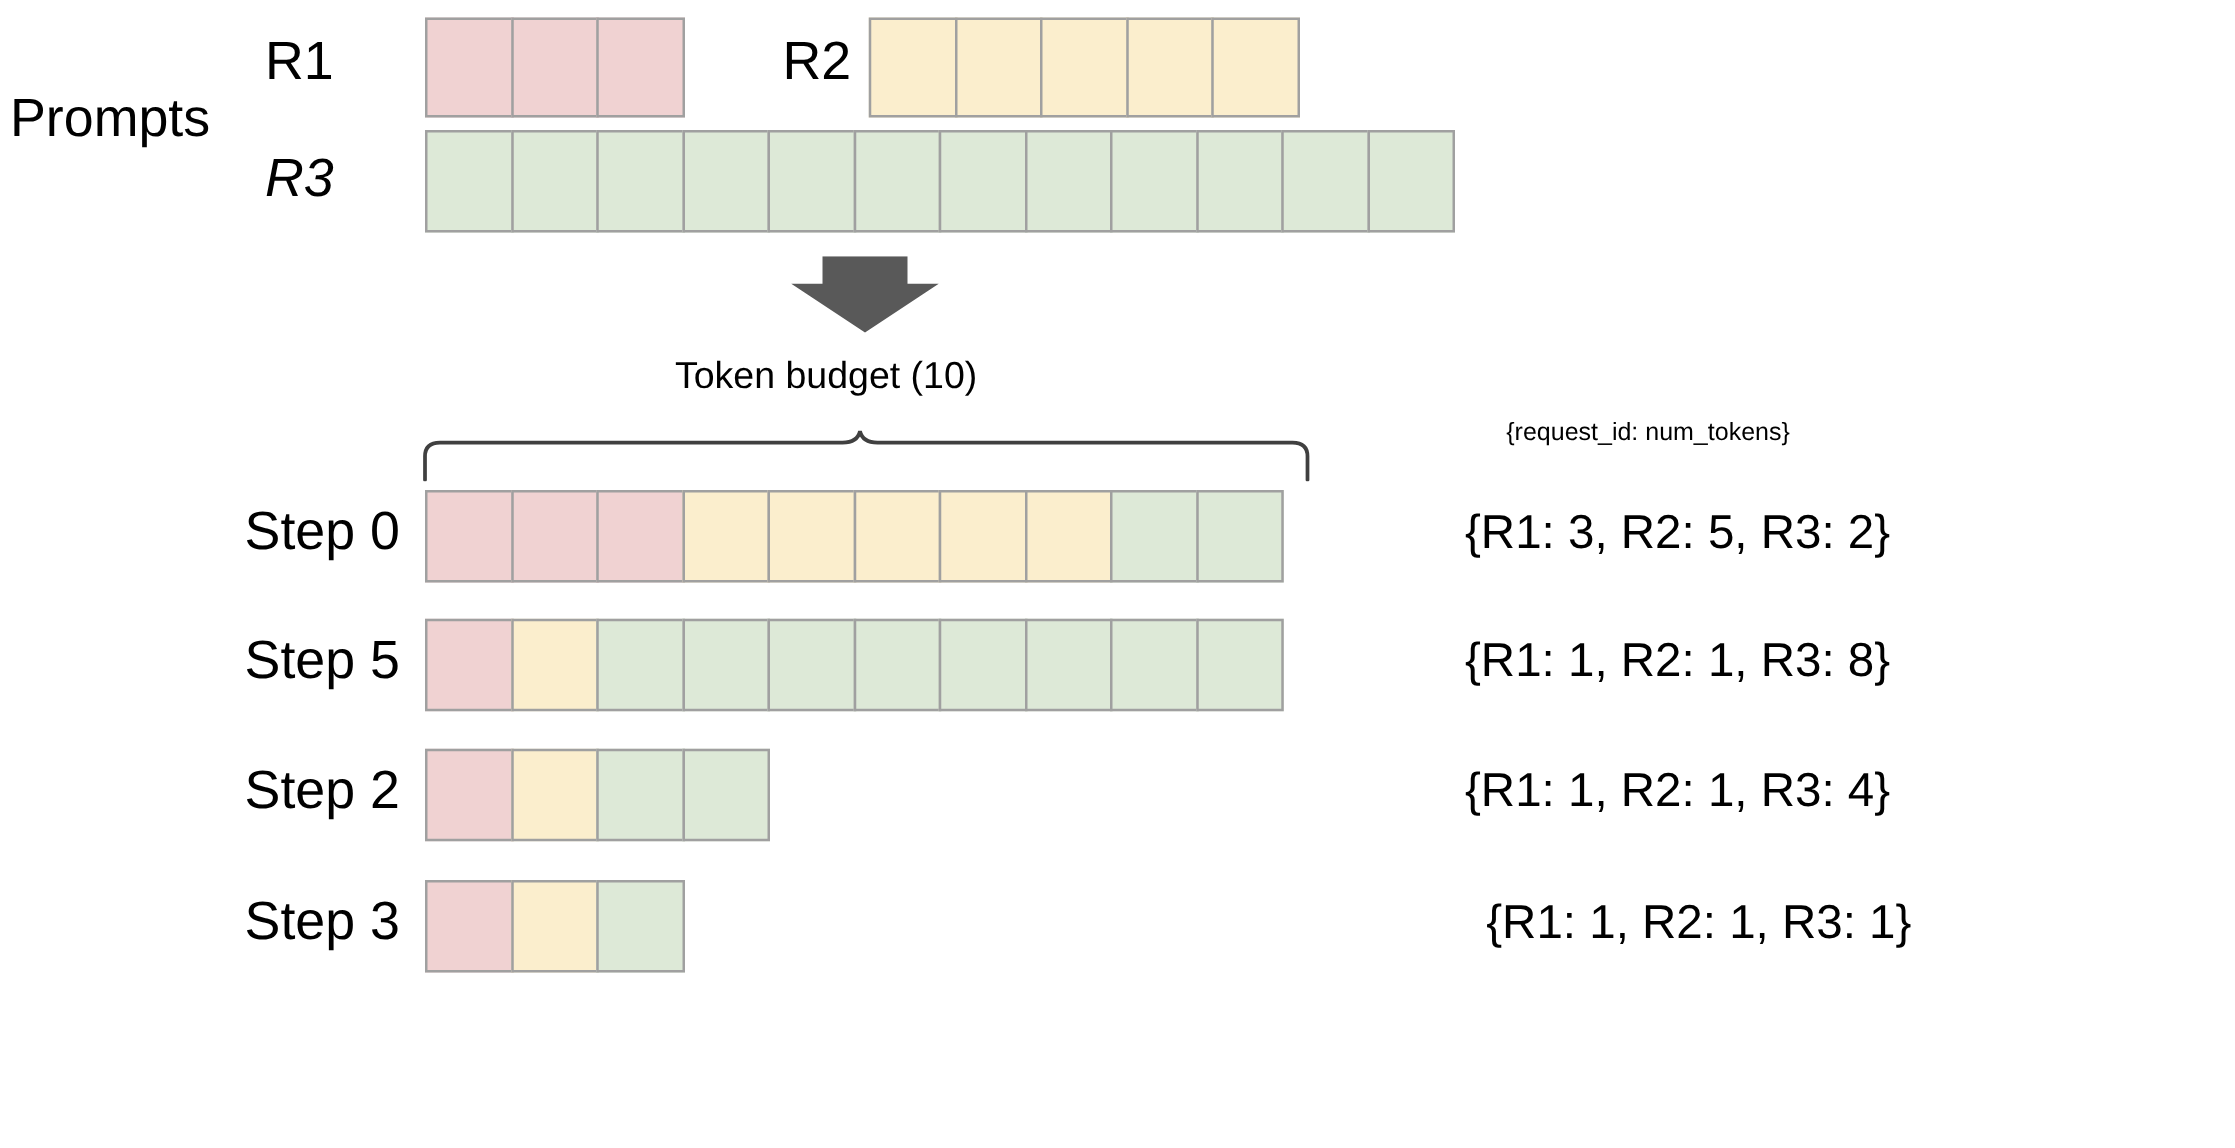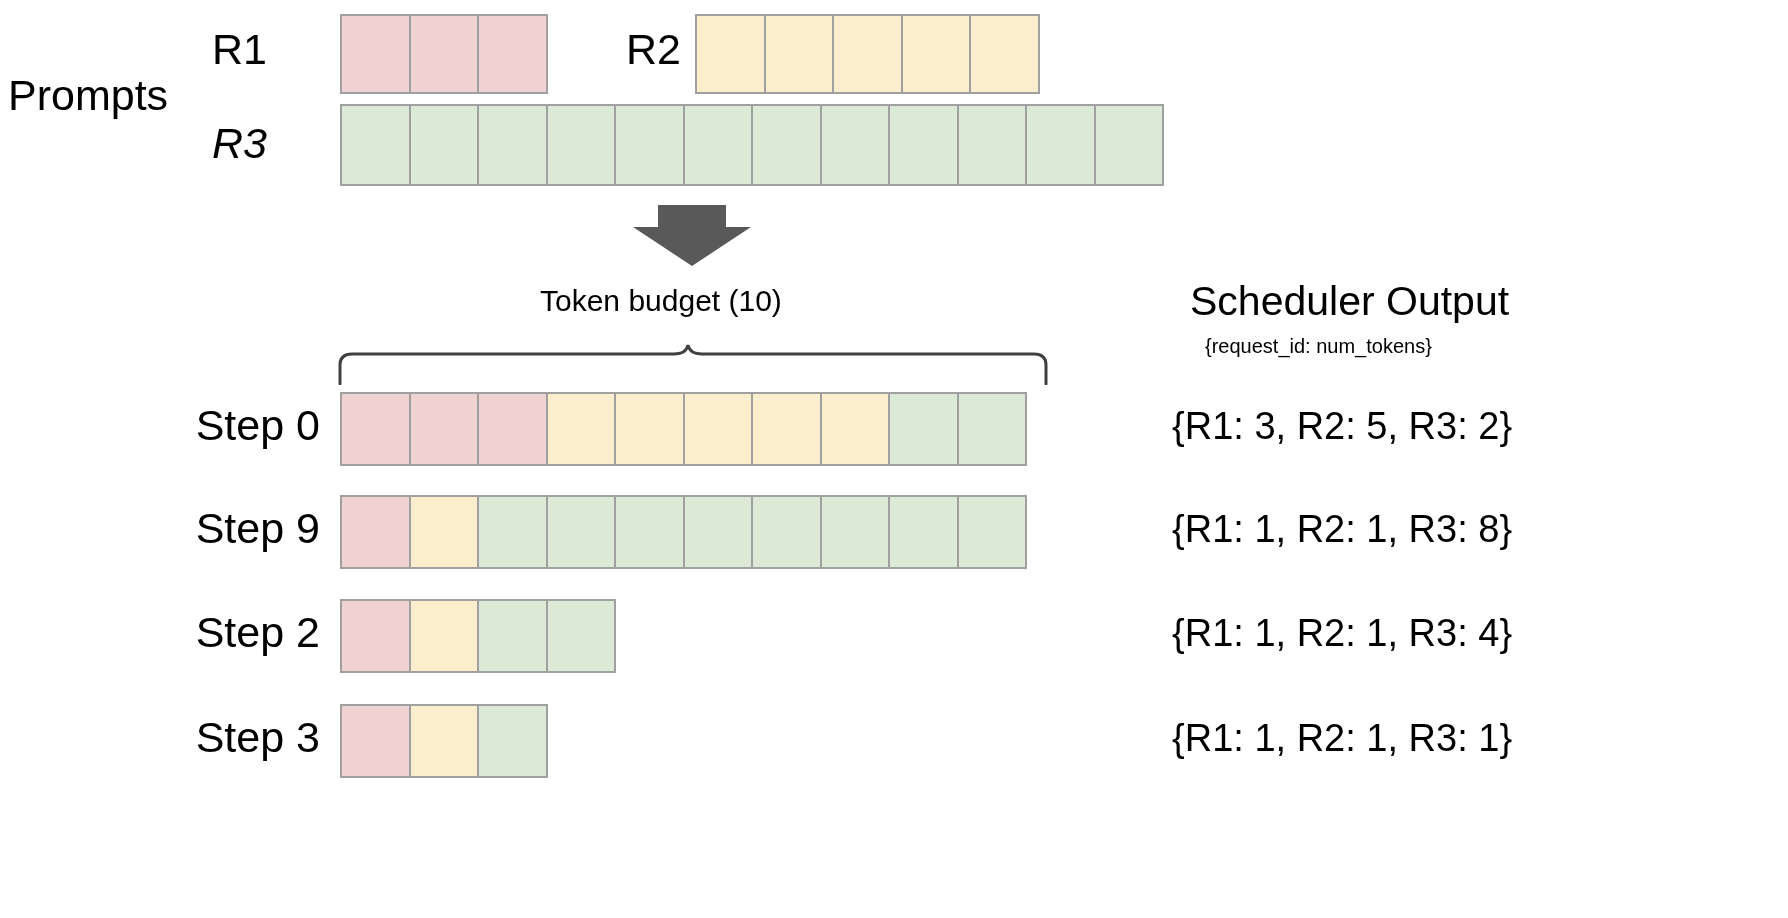--- a/index.html
+++ b/index.html
@@ -143,39 +143,38 @@
   </div>
 
   <div class="txt budget-title">Token  budget (10)</div>
 
   <div class="brace-wrap">
     <svg width="710" height="42" viewBox="0 0 710 42" preserveAspectRatio="none">
       <path d="M2,41 L2,22 Q2,11 14,11 L336,11 Q348,11 350,2 Q352,11 364,11 L696,11 Q708,11 708,22 L708,41" fill="none" stroke="#404040" stroke-width="3" stroke-linecap="round"></path>
     </svg>
   </div>
 
-  <div class="txt sched-title">Scheduler Output</div>
   <div class="txt sched-sub">{request_id: num_tokens}</div>
 
   <div id="steps-layer">
       <div class="txt step-label" style="left: 60px; top: 404px; width: 260px;">Step 0</div>
       <div class="row" style="left: 340px; top: 392px; height: 74px;">
         <div class="cell pink" style="width: 70.5px; height: 74px;"></div>
         <div class="cell pink" style="width: 70.5px; height: 74px;"></div>
         <div class="cell pink" style="width: 70.5px; height: 74px;"></div>
         <div class="cell yellow" style="width: 70.5px; height: 74px;"></div>
         <div class="cell yellow" style="width: 70.5px; height: 74px;"></div>
         <div class="cell yellow" style="width: 70.5px; height: 74px;"></div>
         <div class="cell yellow" style="width: 70.5px; height: 74px;"></div>
         <div class="cell yellow" style="width: 70.5px; height: 74px;"></div>
         <div class="cell green" style="width: 70.5px; height: 74px;"></div>
         <div class="cell green" style="width: 70.5px; height: 74px;"></div>
       </div>
       <div class="txt sched-out" style="top: 407px;">{R1: 3, R2: 5, R3: 2}</div>
-      <div class="txt step-label" style="left: 60px; top: 507px; width: 260px;">Step 9</div>
+      <div class="txt step-label" style="left: 60px; top: 507px; width: 260px;">Step 5</div>
       <div class="row" style="left: 340px; top: 495px; height: 74px;">
         <div class="cell pink" style="width: 70.5px; height: 74px;"></div>
         <div class="cell yellow" style="width: 70.5px; height: 74px;"></div>
         <div class="cell green" style="width: 70.5px; height: 74px;"></div>
         <div class="cell green" style="width: 70.5px; height: 74px;"></div>
         <div class="cell green" style="width: 70.5px; height: 74px;"></div>
         <div class="cell green" style="width: 70.5px; height: 74px;"></div>
         <div class="cell green" style="width: 70.5px; height: 74px;"></div>
         <div class="cell green" style="width: 70.5px; height: 74px;"></div>
         <div class="cell green" style="width: 70.5px; height: 74px;"></div>
@@ -189,16 +188,16 @@
         <div class="cell green" style="width: 70.5px; height: 74px;"></div>
         <div class="cell green" style="width: 70.5px; height: 74px;"></div>
       </div>
       <div class="txt sched-out" style="top: 614px;">{R1: 1, R2: 1, R3: 4}</div>
       <div class="txt step-label" style="left: 60px; top: 716px; width: 260px;">Step 3</div>
       <div class="row" style="left: 340px; top: 704px; height: 74px;">
         <div class="cell pink" style="width: 70.5px; height: 74px;"></div>
         <div class="cell yellow" style="width: 70.5px; height: 74px;"></div>
         <div class="cell green" style="width: 70.5px; height: 74px;"></div>
       </div>
-      <div class="txt sched-out" style="top: 719px;">{R1: 1, R2: 1, R3: 1}</div>
+      <div class="txt sched-out" style="top: 719px; margin-left: 17px;">{R1: 1, R2: 1, R3: 1}</div>
     </div>
 
 </div>
 
 </body></html>

